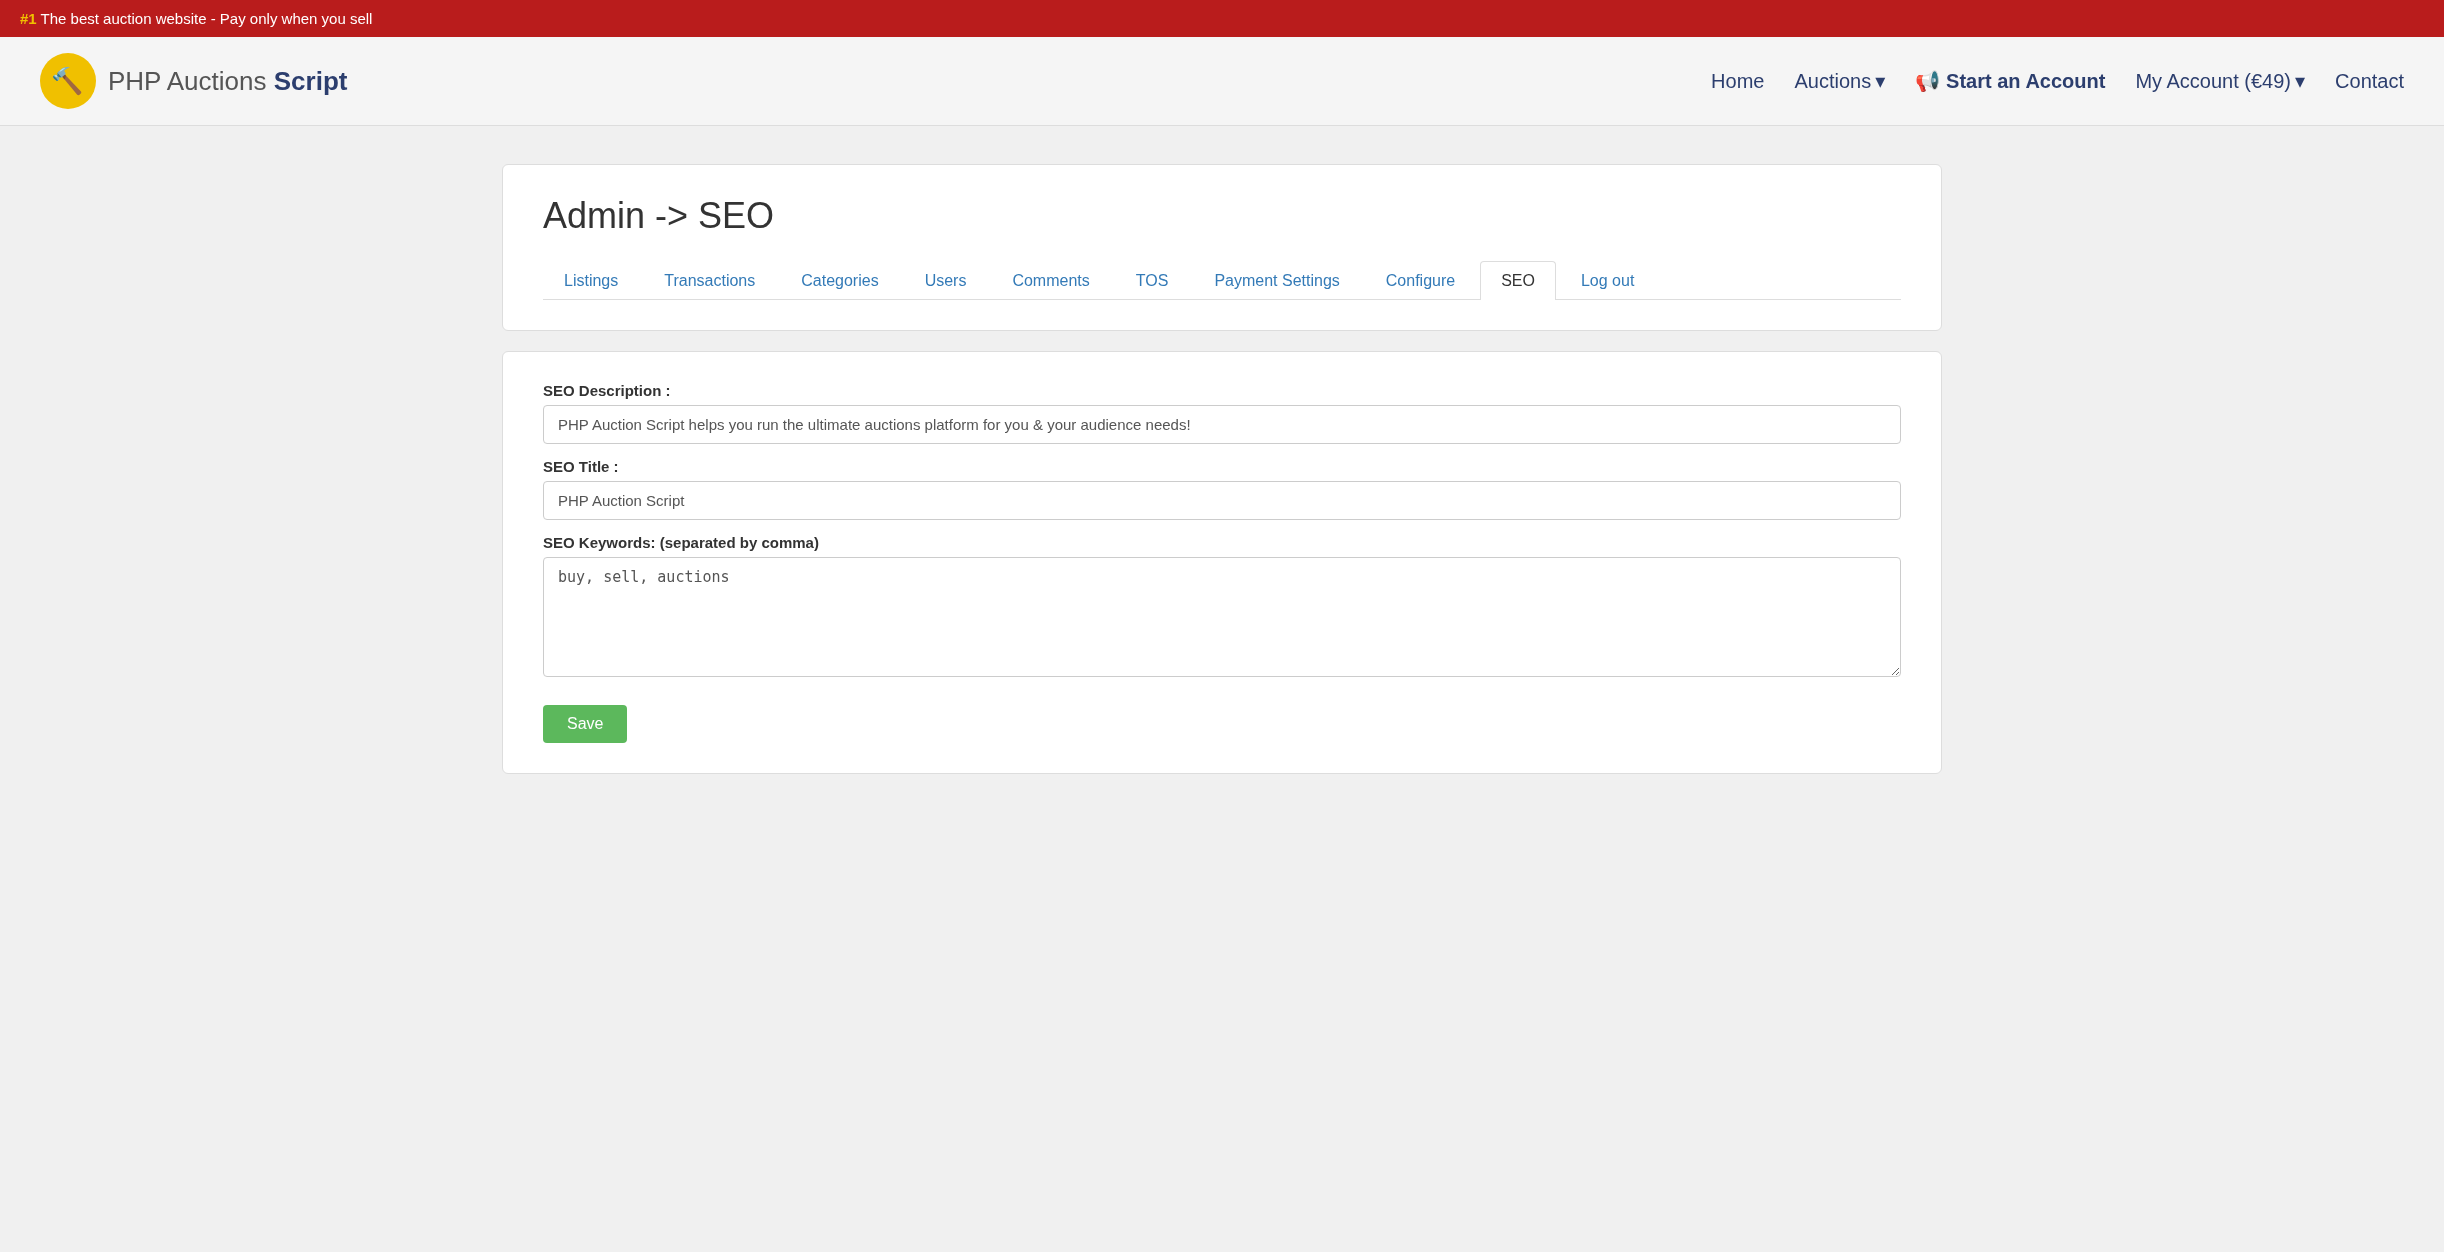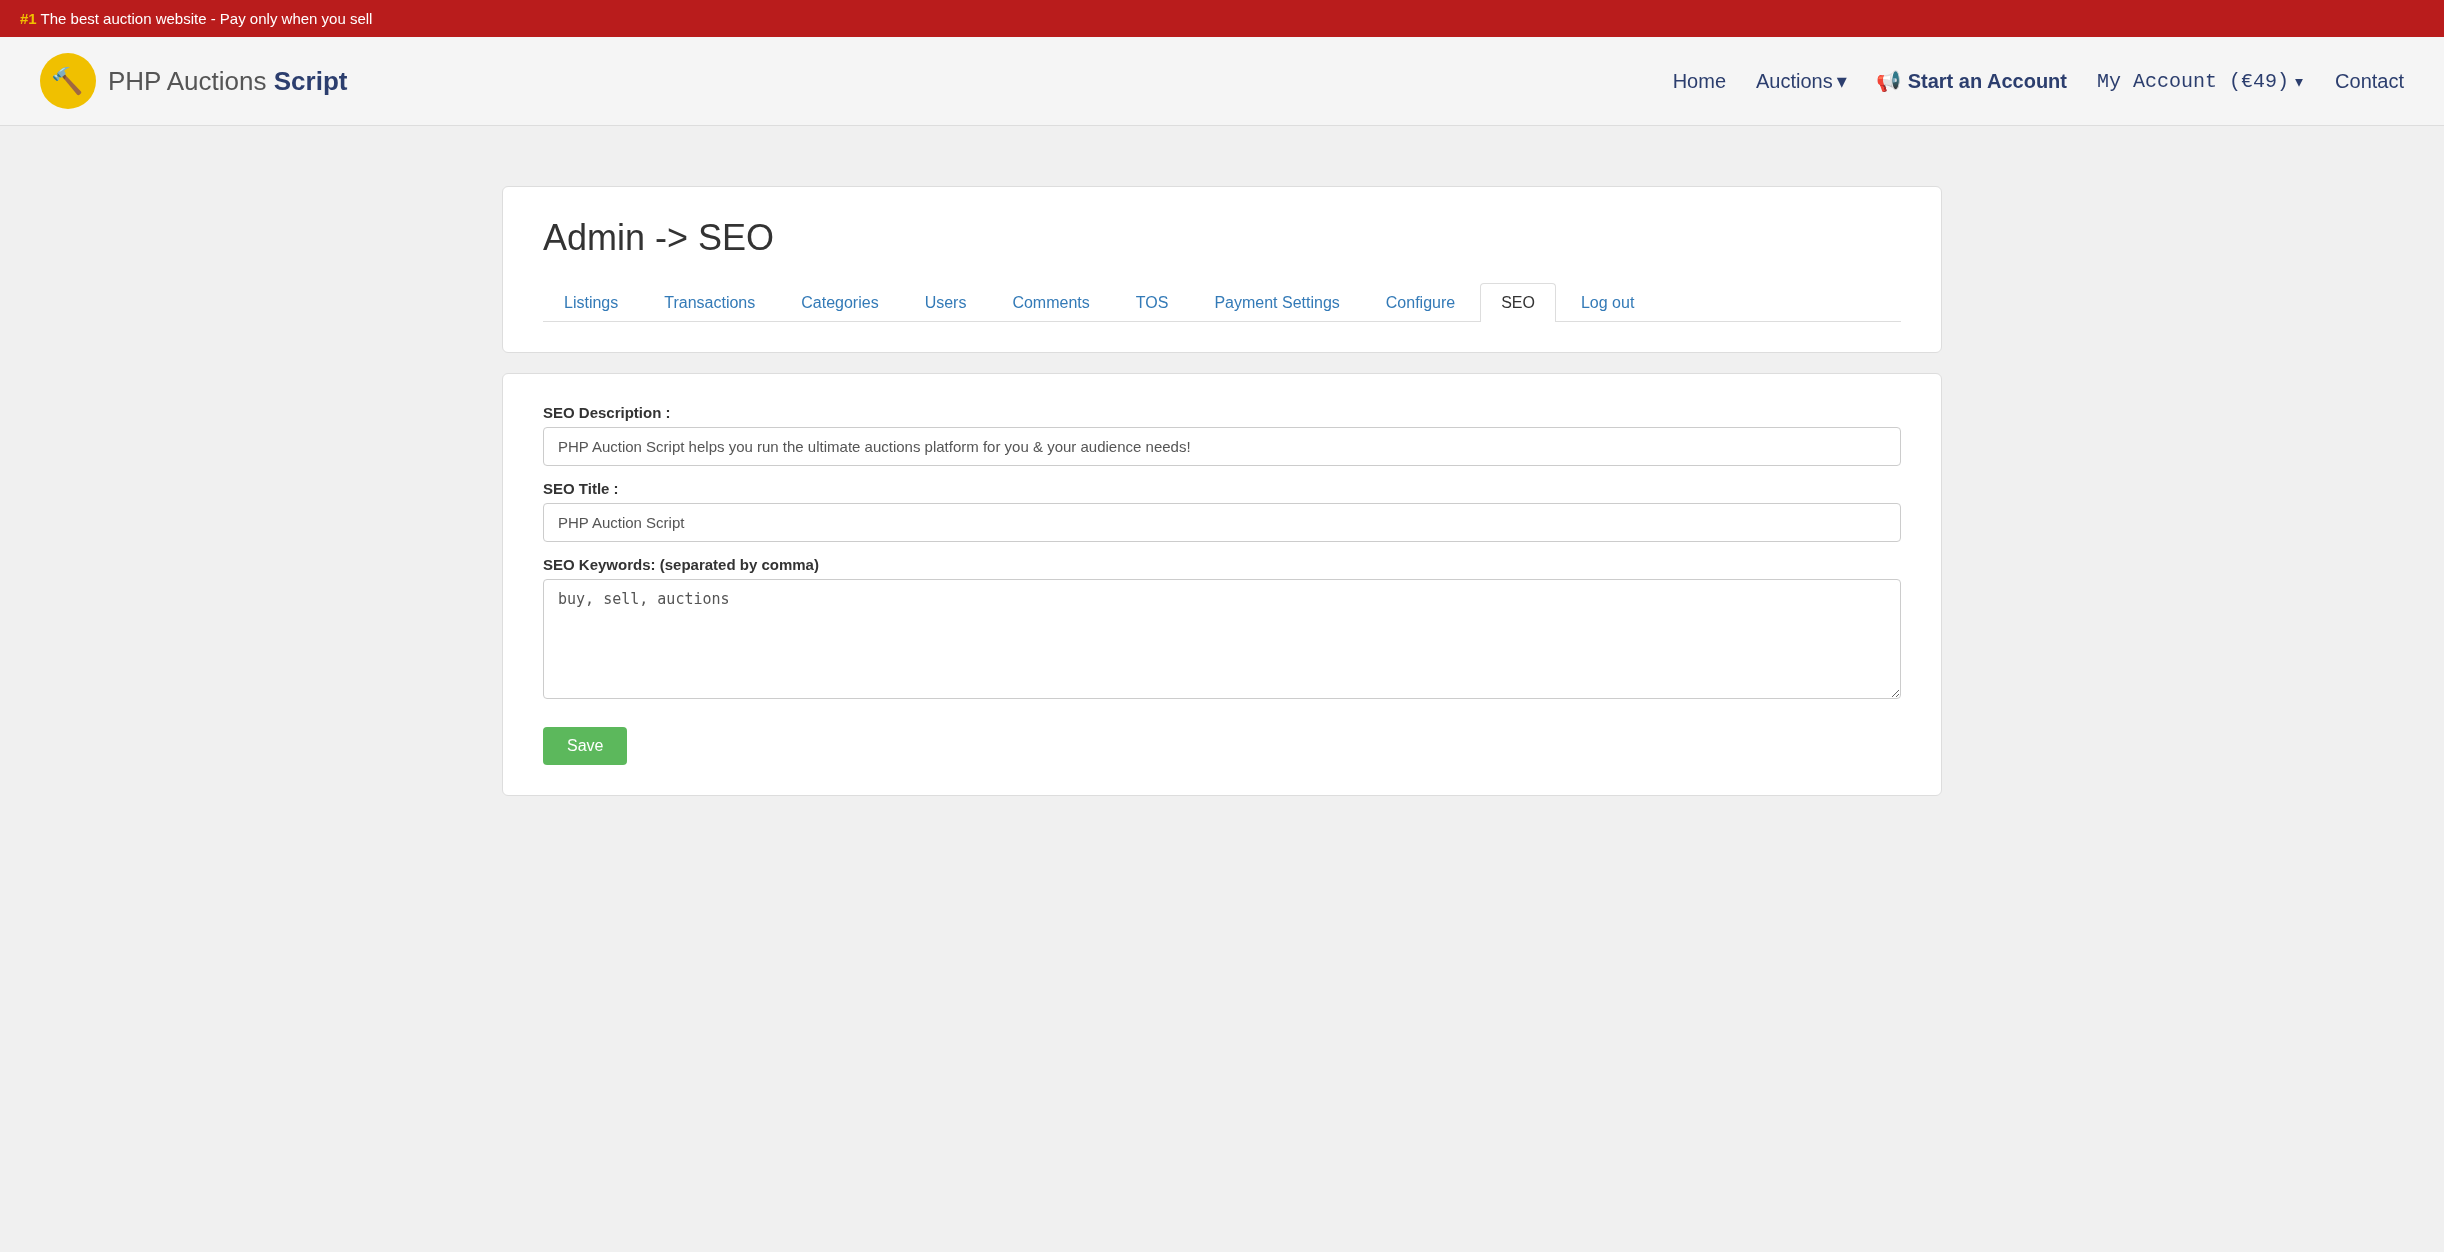--- a/index.html
+++ b/index.html
@@ -62,27 +62,26 @@
       display: flex;
       align-items: center;
       gap: 6px;
       font-weight: 600;
       color: #2c3e6e;
     }
     .nav .my-account {
       display: flex;
       align-items: center;
       gap: 4px;
-      font-family: Liberation Mono, monospace;
     }
 
     
     .main-content {
       max-width: 1480px;
-      margin: 44px auto;
+      margin: 22px auto;
       padding: 16px 20px;
     }
 
     
     .card {
       background: #fff;
       border: 1px solid #ddd;
       border-radius: 6px;
       padding: 30px 40px;
       margin-bottom: 20px;

